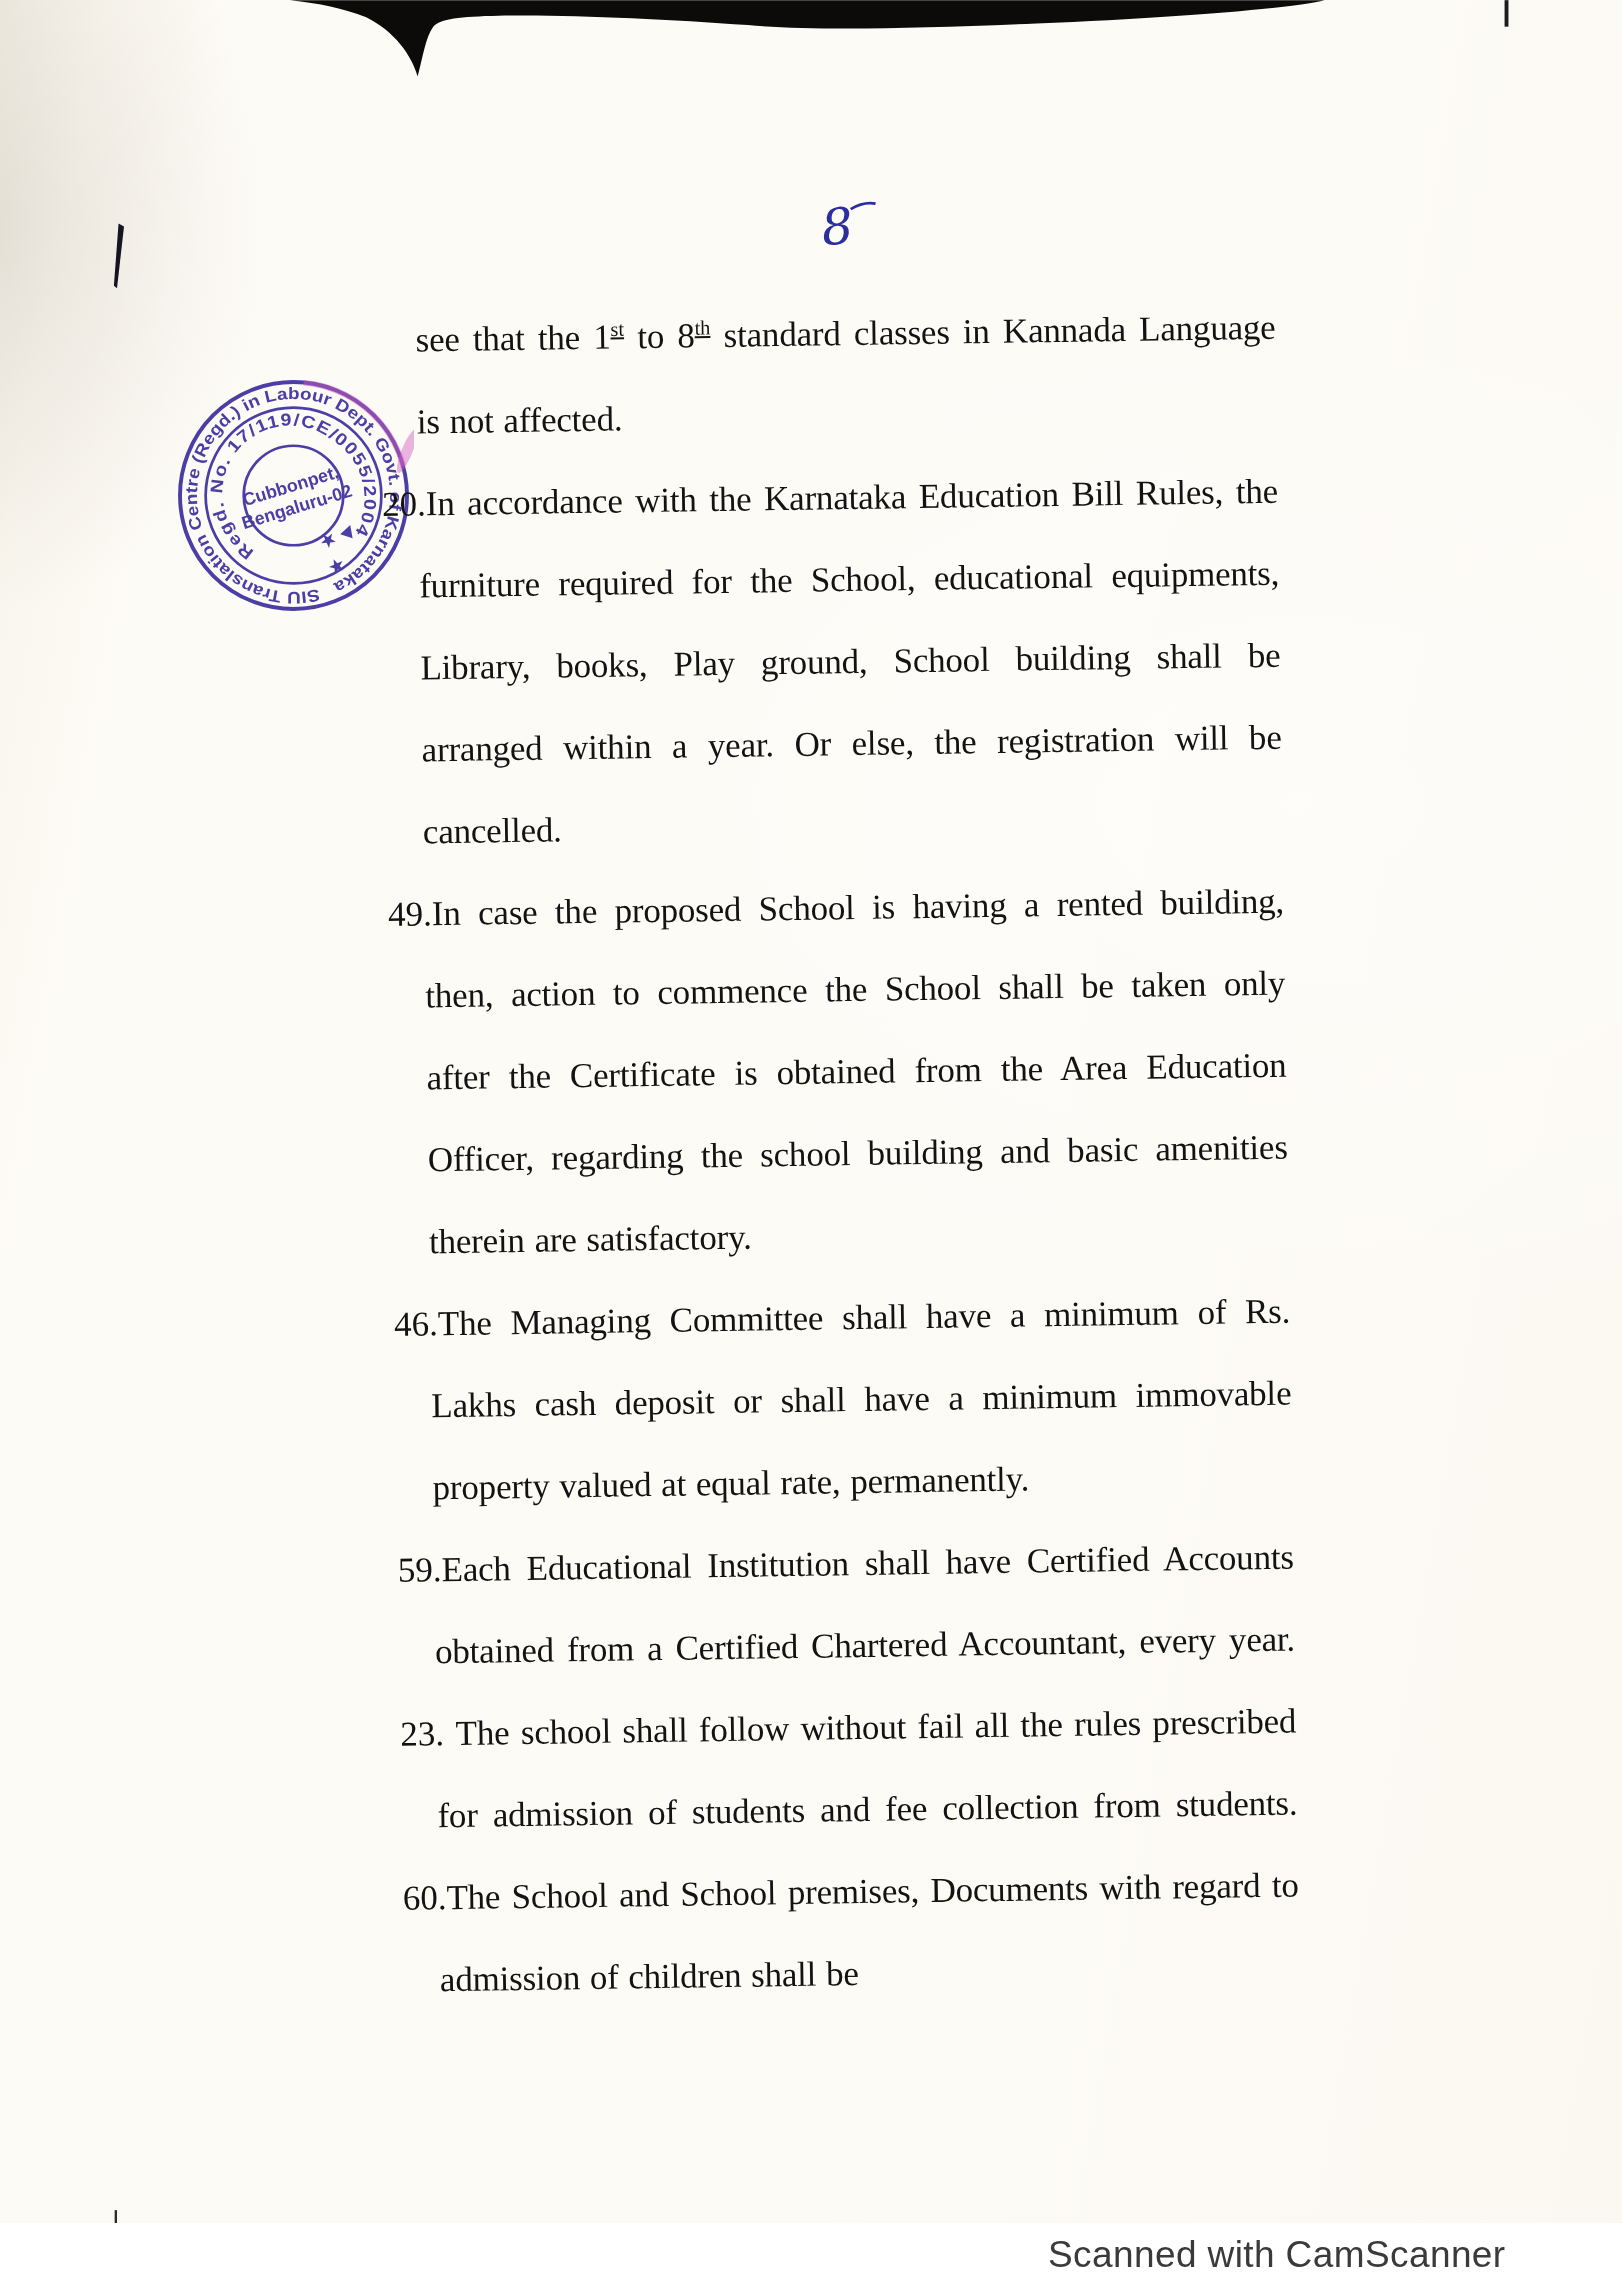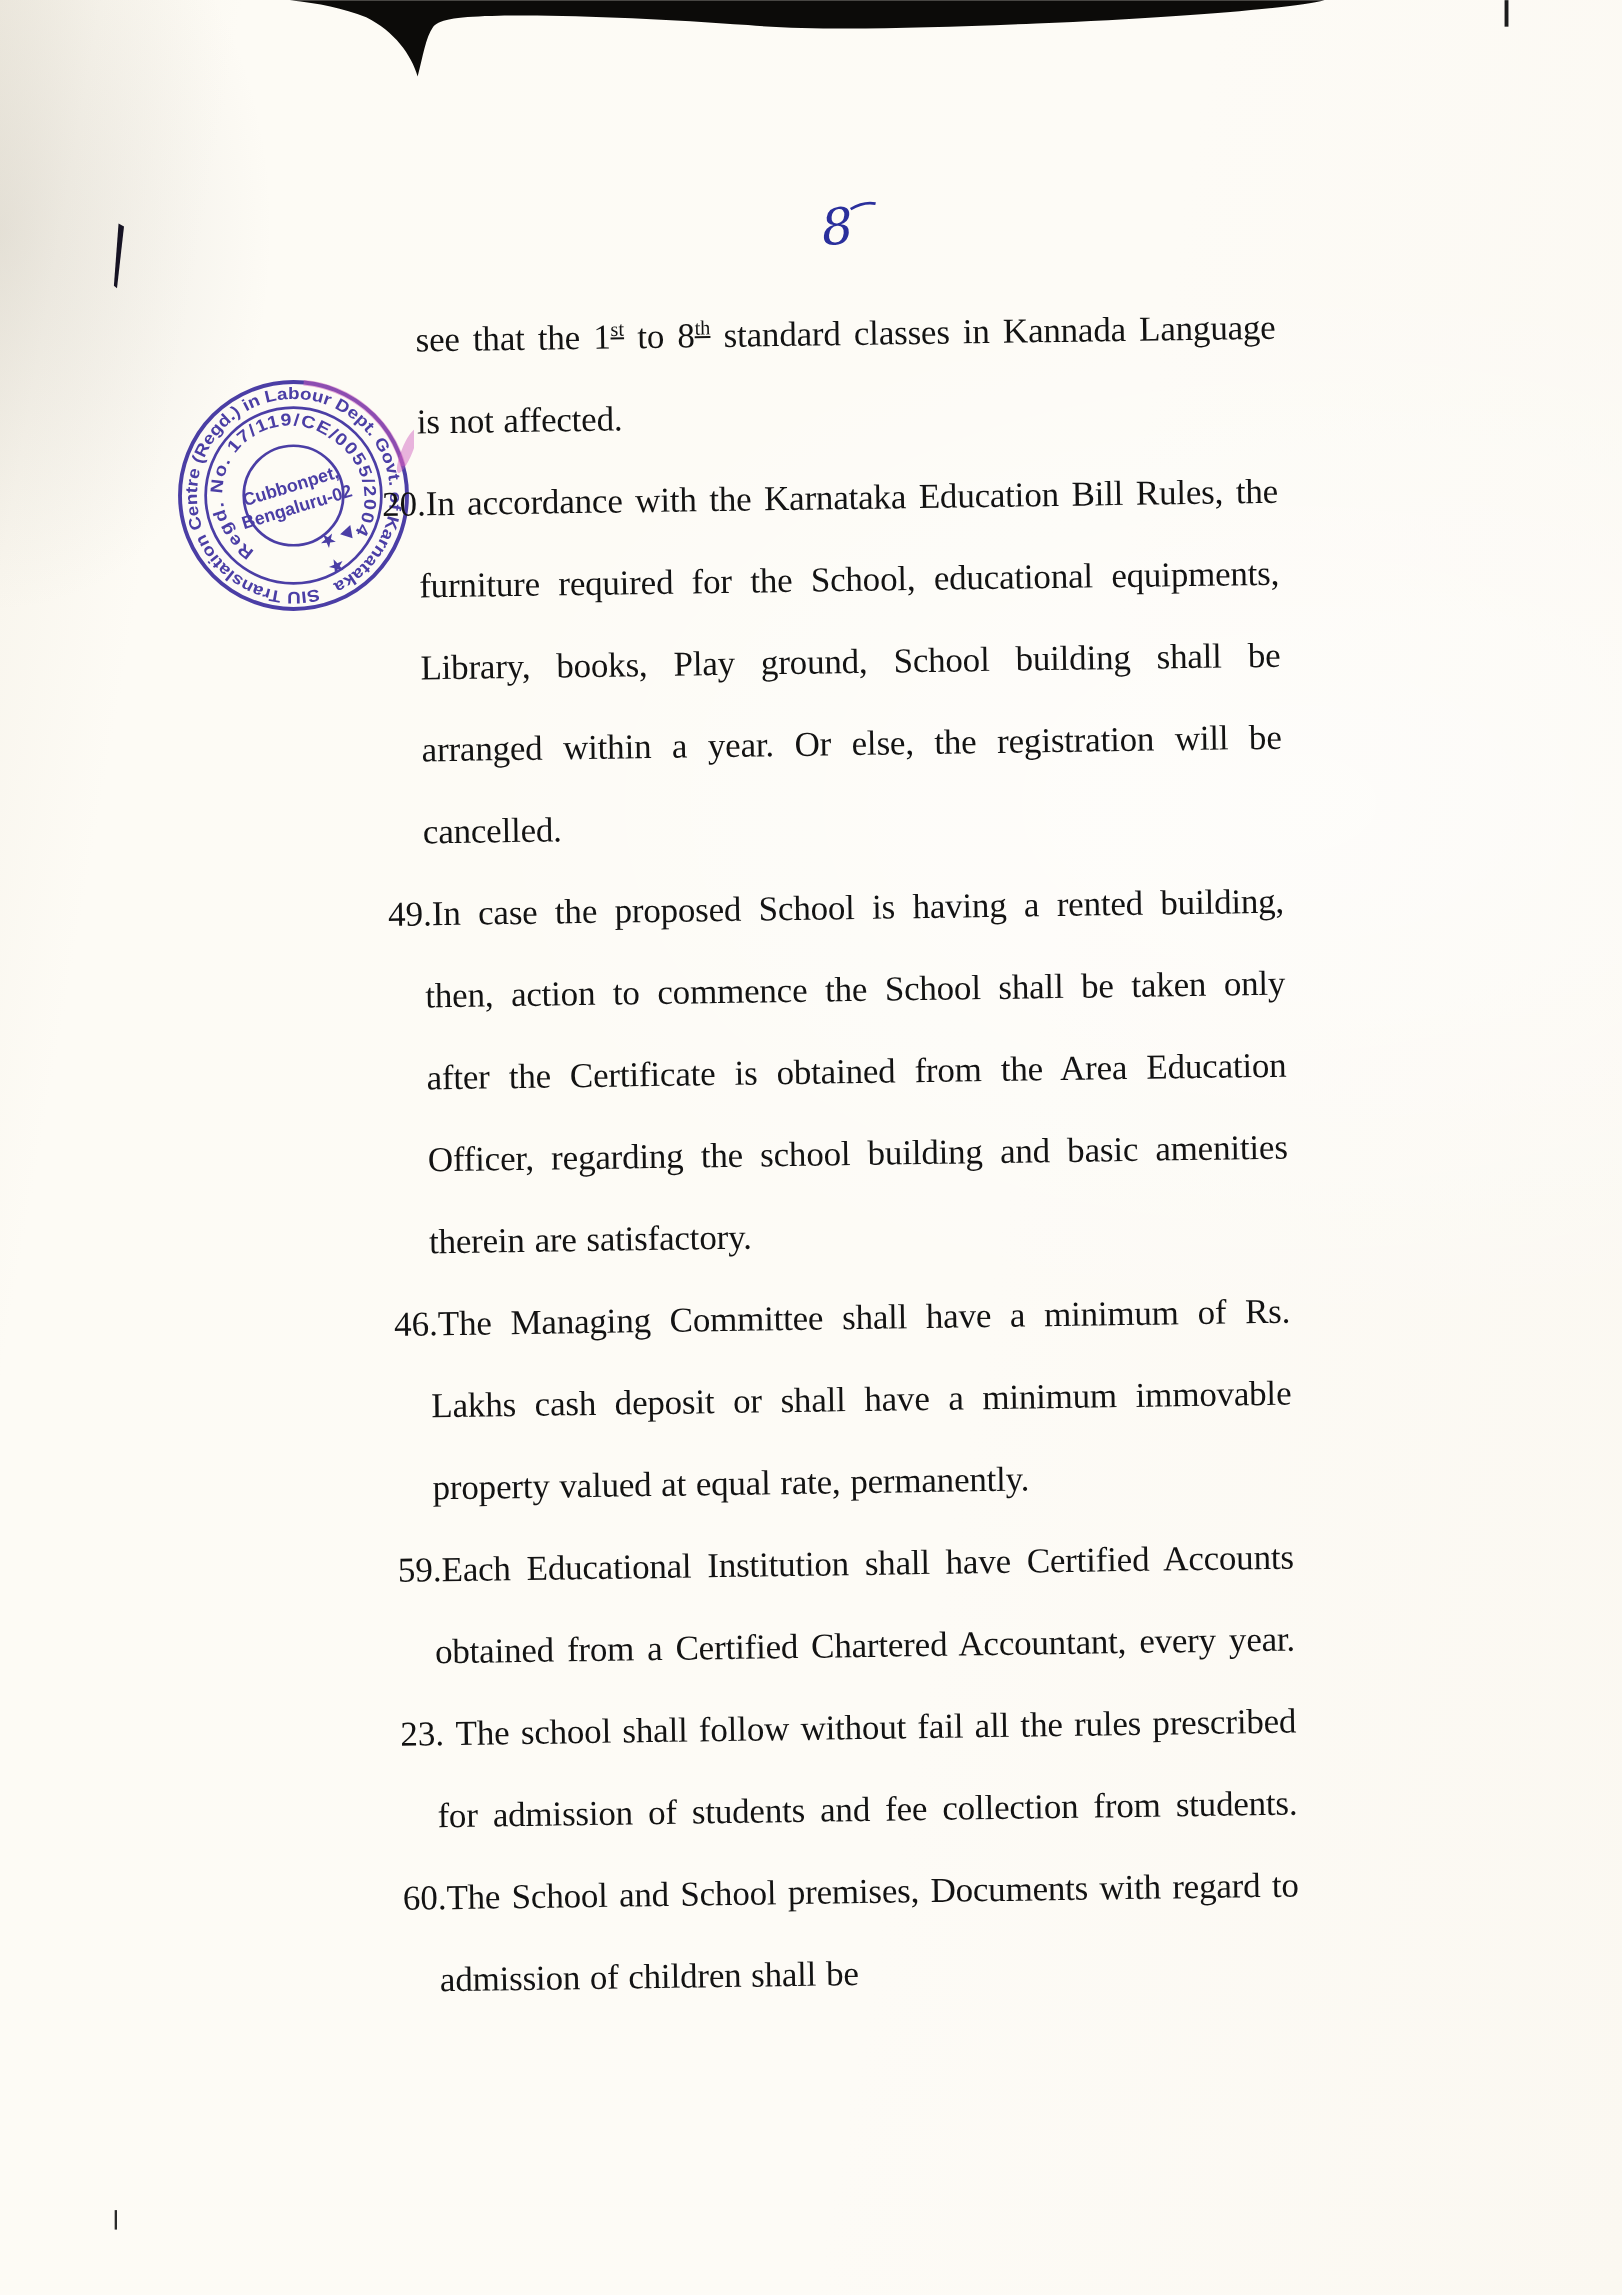--- a/index.html
+++ b/index.html
@@ -108,15 +108,18 @@
     <div class="line first j"><span class="num">59.</span><span>Each Educational Institution shall have Certified Accounts</span></div>
     <div class="line j">obtained from a Certified Chartered Accountant, every year.</div>
 
     <div class="line first j"><span class="num">23. </span><span>The school shall follow without fail all the rules prescribed</span></div>
     <div class="line j">for admission of students and fee collection from students.</div>
 
     <div class="line first j"><span class="num">60.</span><span>The School and School premises, Documents with regard to</span></div>
     <div class="line">admission of children shall be</div>
   </div>
 
+  <div class="footer">
+    <div class="footer-text">Scanned with CamScanner</div>
+  </div>
 
 </div>
 
 
 </body></html>

